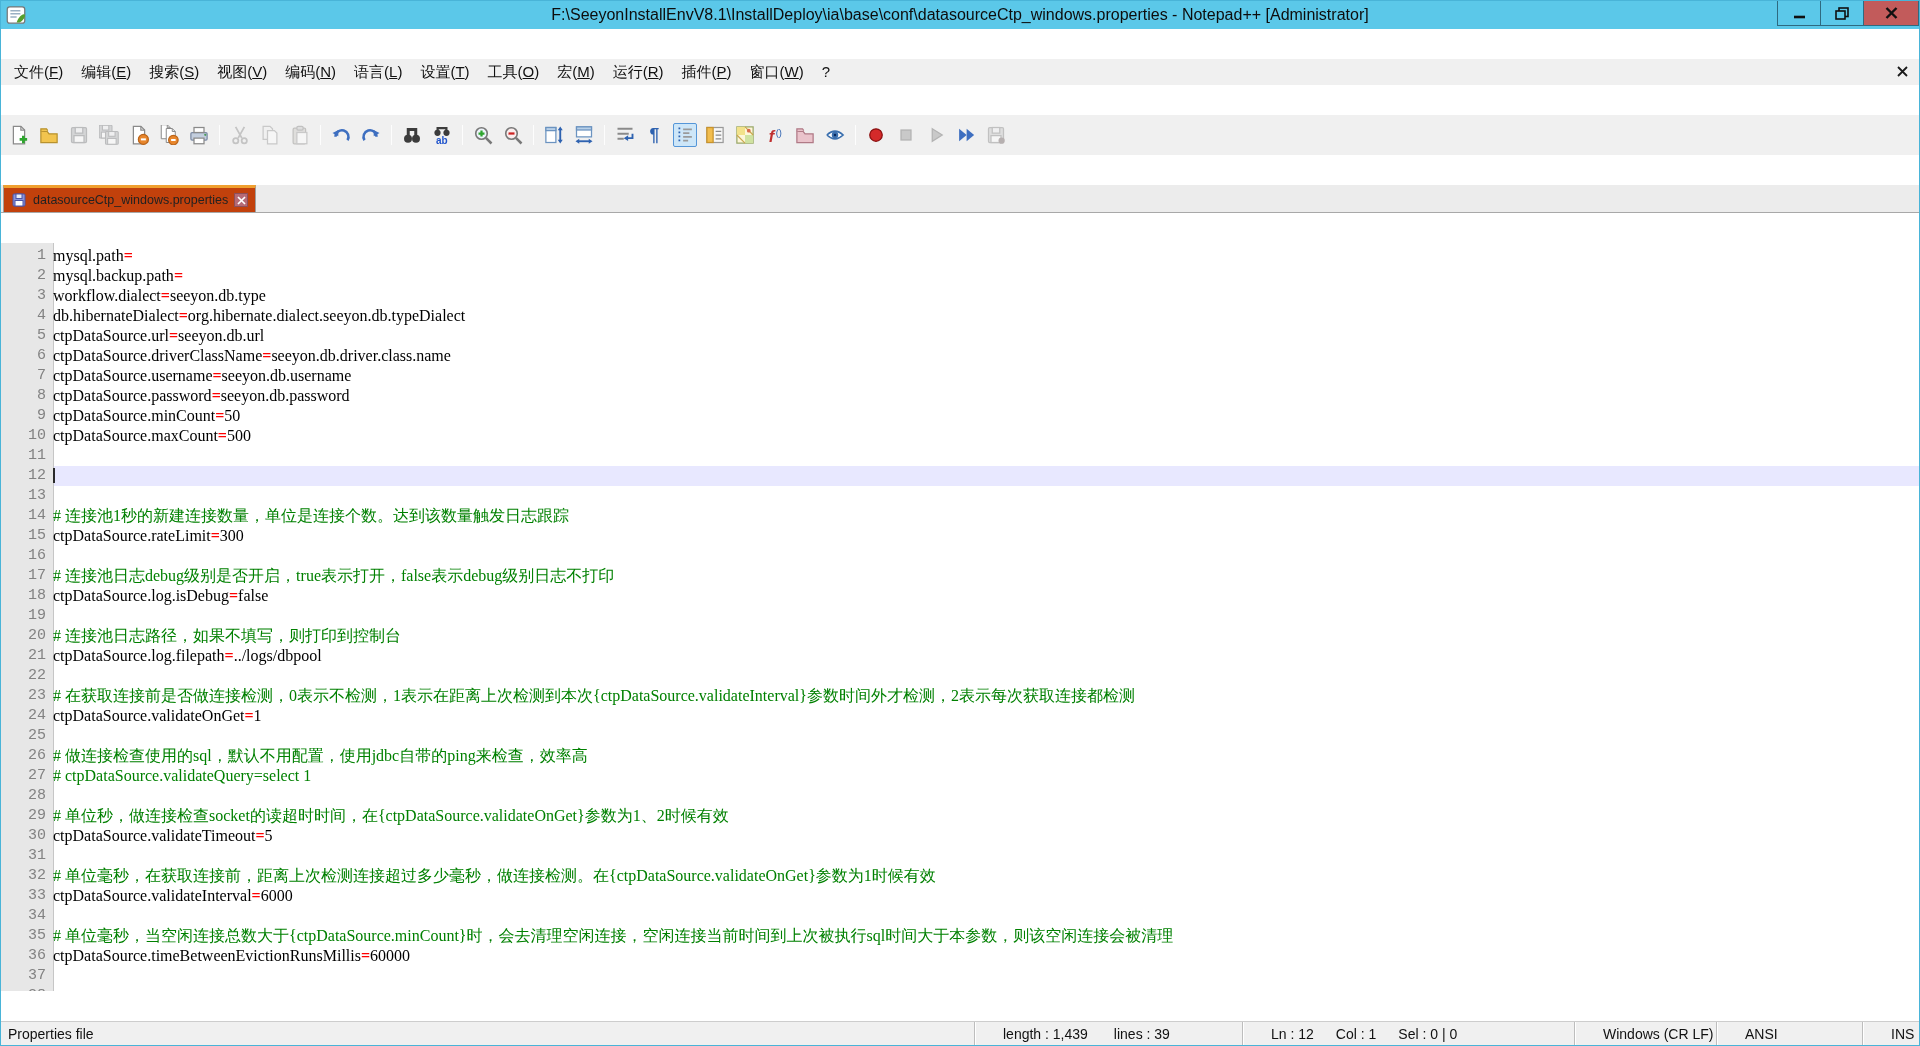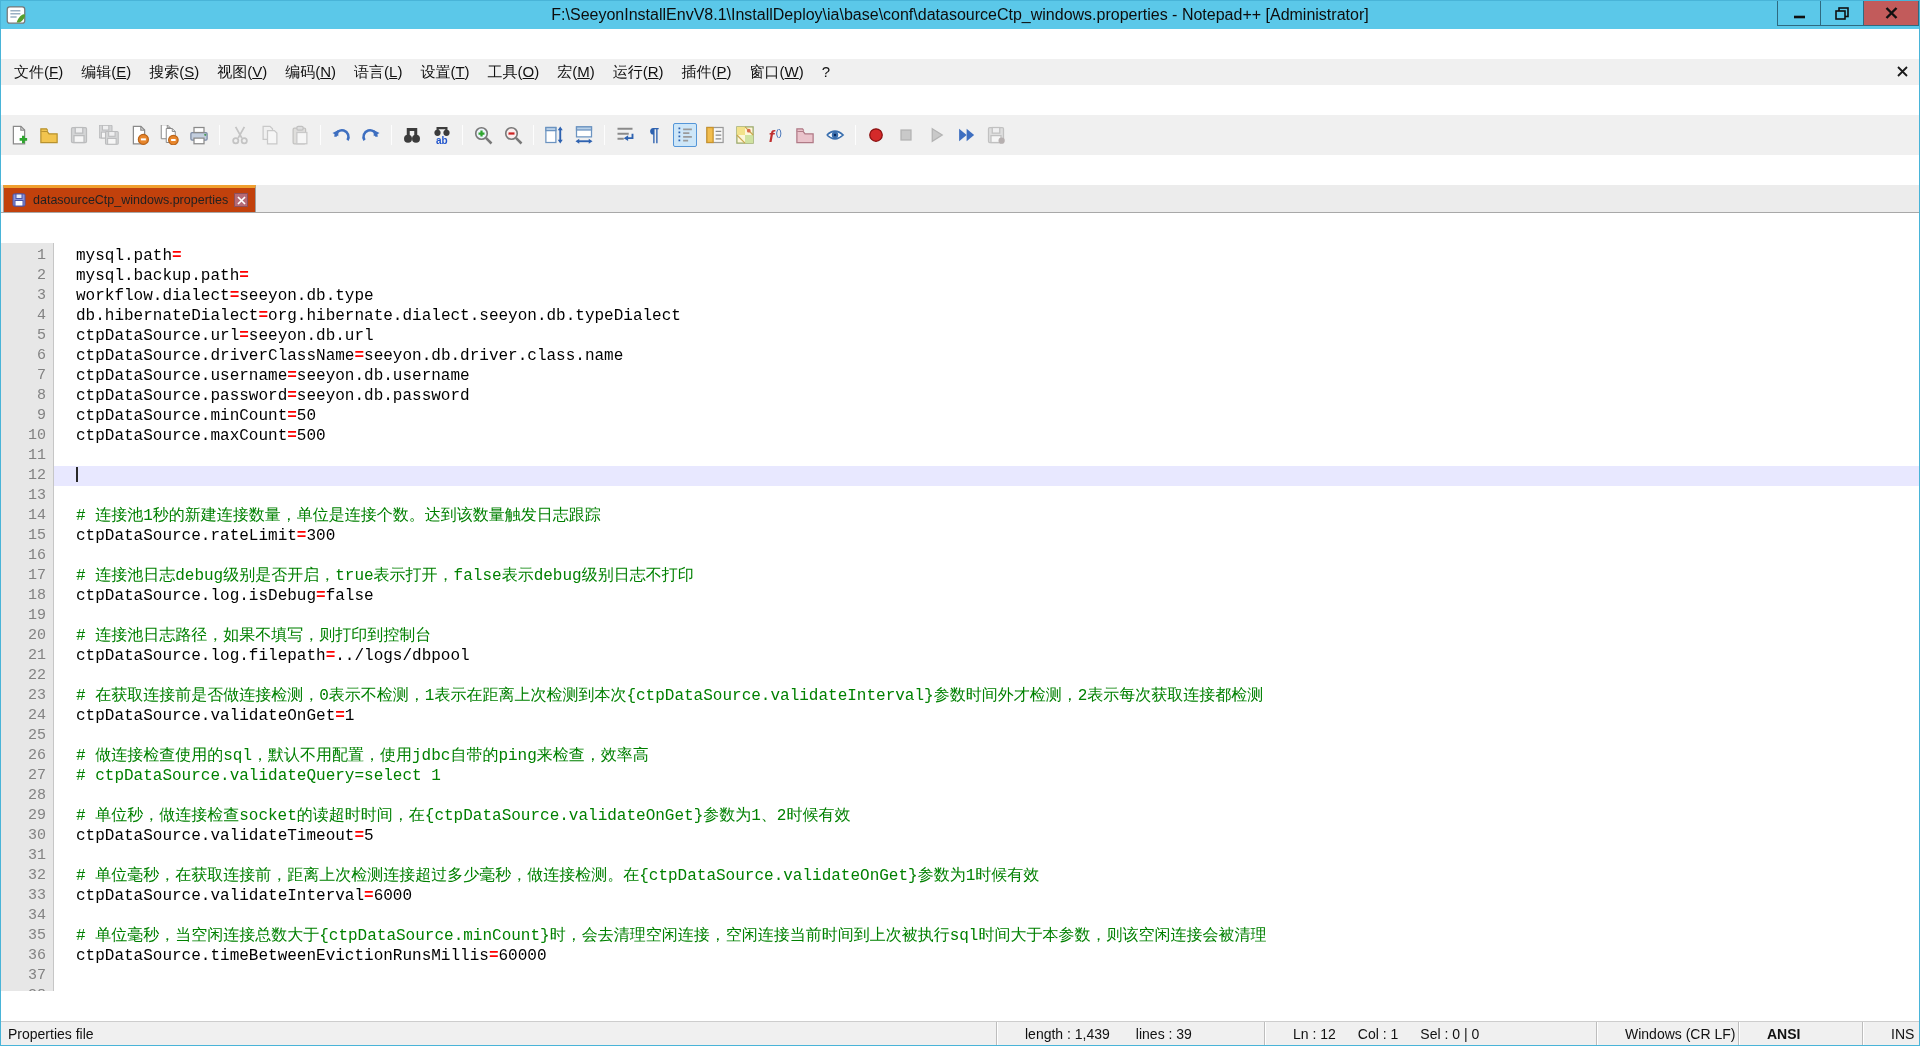--- a/index.html
+++ b/index.html
@@ -43,34 +43,34 @@
   .tab-close { width:14px; height:14px; background:#b56a76; display:flex; align-items:center;
                justify-content:center; border:1px solid #8d4f59; }
 
   
   .editor { flex:1 1 auto; overflow:hidden; position:relative; padding-top:3px;
             background:linear-gradient(to right,#e7e7e7 52px,#c6c6c6 52px,#c6c6c6 53px,#ffffff 53px);
             font-family:"Liberation Mono","DejaVu Sans Mono",monospace; font-size:16px; }
   .row { display:flex; height:20px; line-height:20px; }
   .row.cur { background:linear-gradient(to right,transparent 53px,var(--c-curline) 53px); }
   .ln { flex:0 0 52px; width:52px; text-align:right; padding-right:7px; color:#828282; font-size:15px; }
-  .code { padding-left:23px; white-space:pre; color:#000; }
+  .code { padding-left:0; white-space:pre; color:#000;font-family:Liberation Serif, serif; }
   .eq { color:var(--c-assign); font-weight:bold; }
   .cm { color:var(--c-comment); }
   .caret { display:inline-block; width:2px; height:15px; background:#2a2a2a;
            vertical-align:-2px; margin-right:-2px; }
 
   
   .statusbar { height:24px; flex:0 0 24px; background:#f0f0f0; border-top:1px solid #cdcdcd;
                display:flex; align-items:stretch; font-size:14px; color:#111; }
   .ssec { display:flex; align-items:center; padding:0 28px; white-space:nowrap;
           border-left:1px solid #bdbdbd; box-shadow:inset 1px 0 0 #fff; }
   .ssec.first { border-left:none; box-shadow:none; flex:1 1 auto; padding-left:7px; }
   .w2 { width:268px; gap:26px; } .w3 { width:332px; gap:22px; }
-  .w4 { width:142px; } .w5 { width:124px;font-weight:bold; } .w6 { width:56px; }
+  .w4 { width:142px; } .w5 { width:146px; } .w6 { width:56px; }
 </style>
 </head>
 <body>
 
 <div class="win">
 
   <div class="titlebar">
     <span class="app-icon"><svg width="20" height="20" viewBox="0 0 16 16">
           <rect x="1" y="1.5" width="14" height="13" rx="2" fill="#fff" stroke="#777"></rect>
           <path d="M3.5 4.5h8M3.5 7h8M3.5 9.5h5" stroke="#9ab0c4" stroke-width="1.2"></path>

